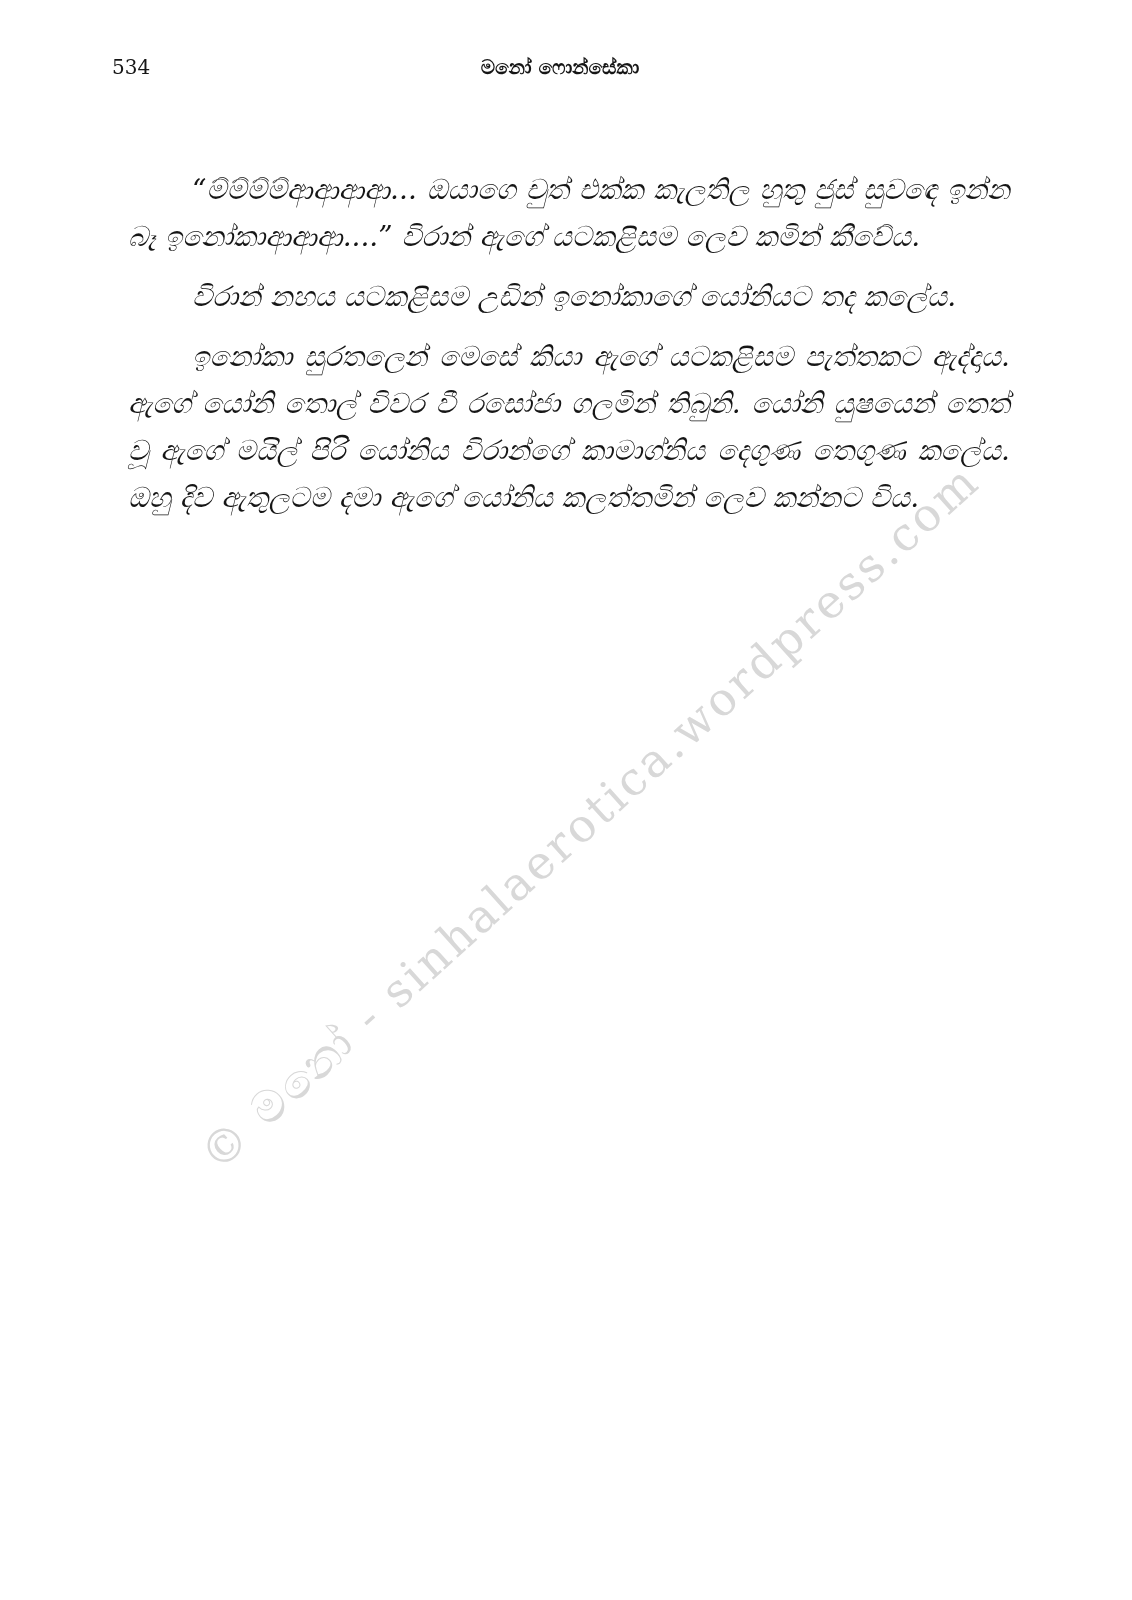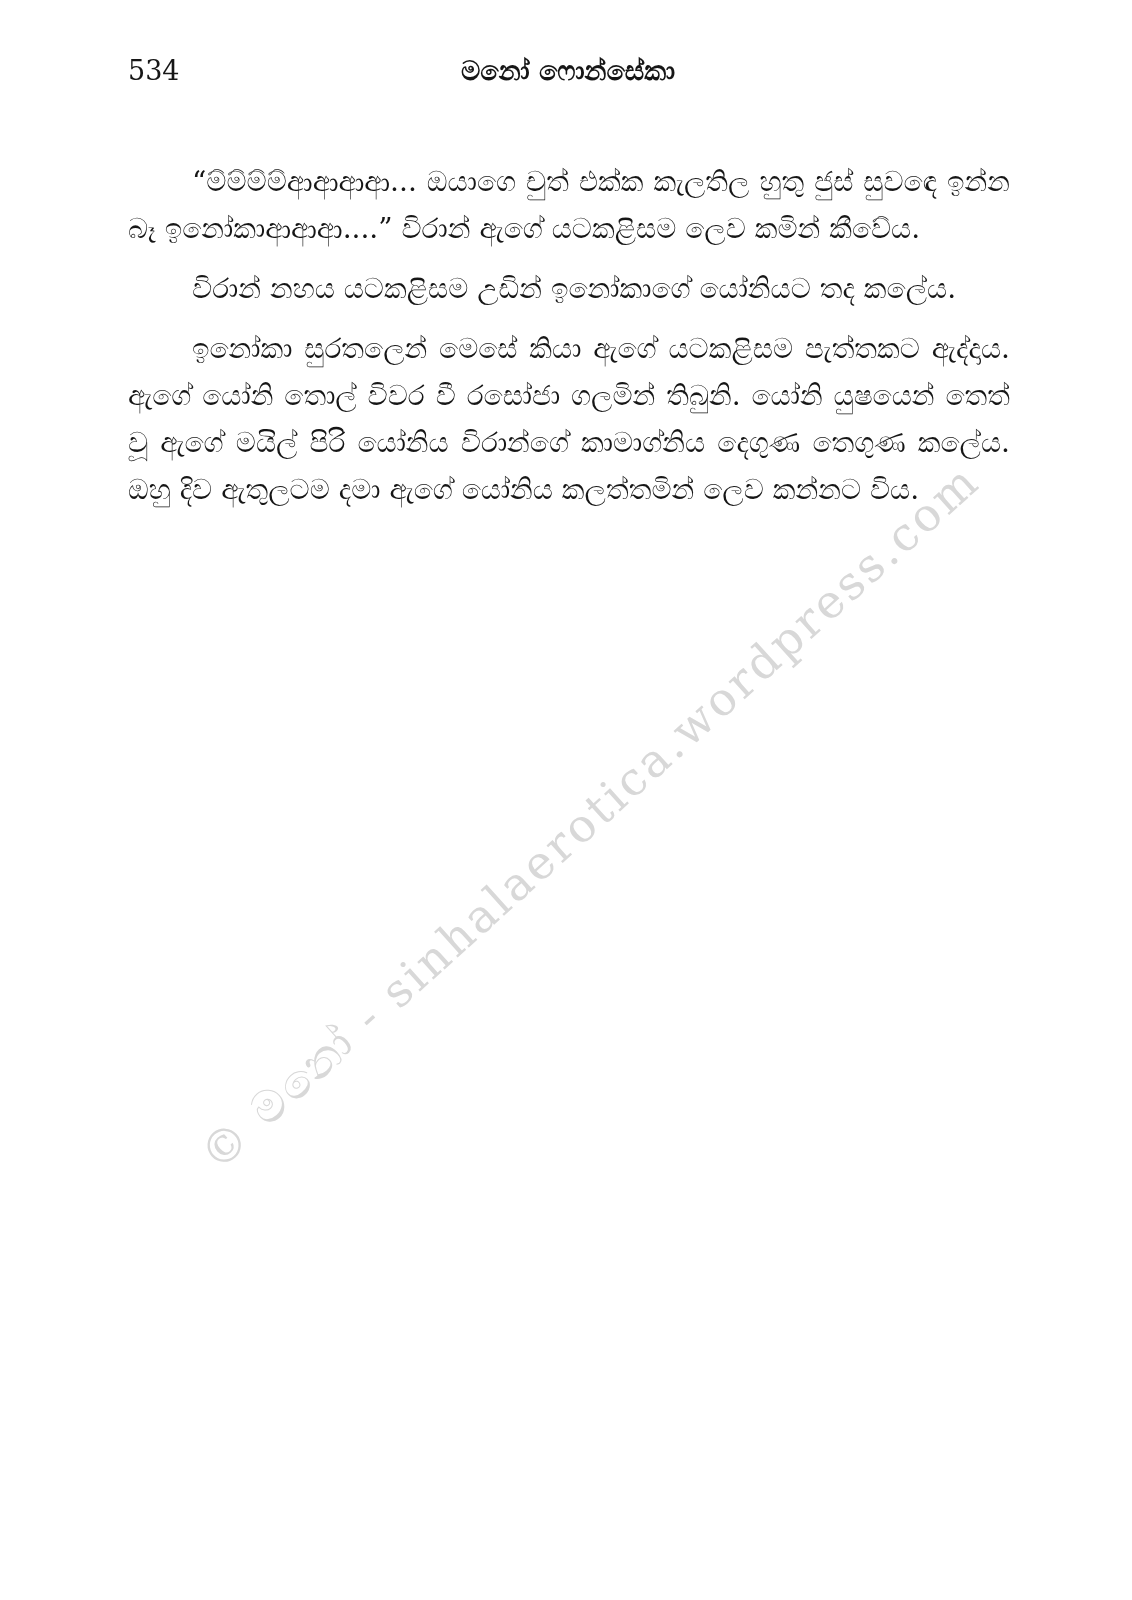--- a/index.html
+++ b/index.html
@@ -27,25 +27,25 @@
     font-size: 46px;
     letter-spacing: 3px;
     white-space: nowrap;
     color: #d8d8d8;
     z-index: 0;
     pointer-events: none;
   }
   .header {
     position: absolute;
     top: 55px;
-    left: 128px;
+    left: 112px;
     right: 124px;
     height: 40px;
     z-index: 1;
-    font-size: 27px;
+    font-size: 20px;
   }
   .page-number {
     position: absolute;
     left: 0;
     top: 0;
   }
   .author {
     position: absolute;
     left: 0;
     right: 0;
@@ -57,22 +57,23 @@
     position: absolute;
     top: 158px;
     left: 128px;
     width: 882px;
     z-index: 1;
     font-size: 28px;
     line-height: 47px;
     text-align: justify;
   }
   .content p {
-    margin: 0 0 13px 0;
+    margin: 8px 0 13px 0;
     text-indent: 64px;
+    font-style: italic;
   }
   .content p:last-child {
     margin-bottom: 0;
   }
 </style>
 </head>
 <body>
 
 <div class="page">
 

